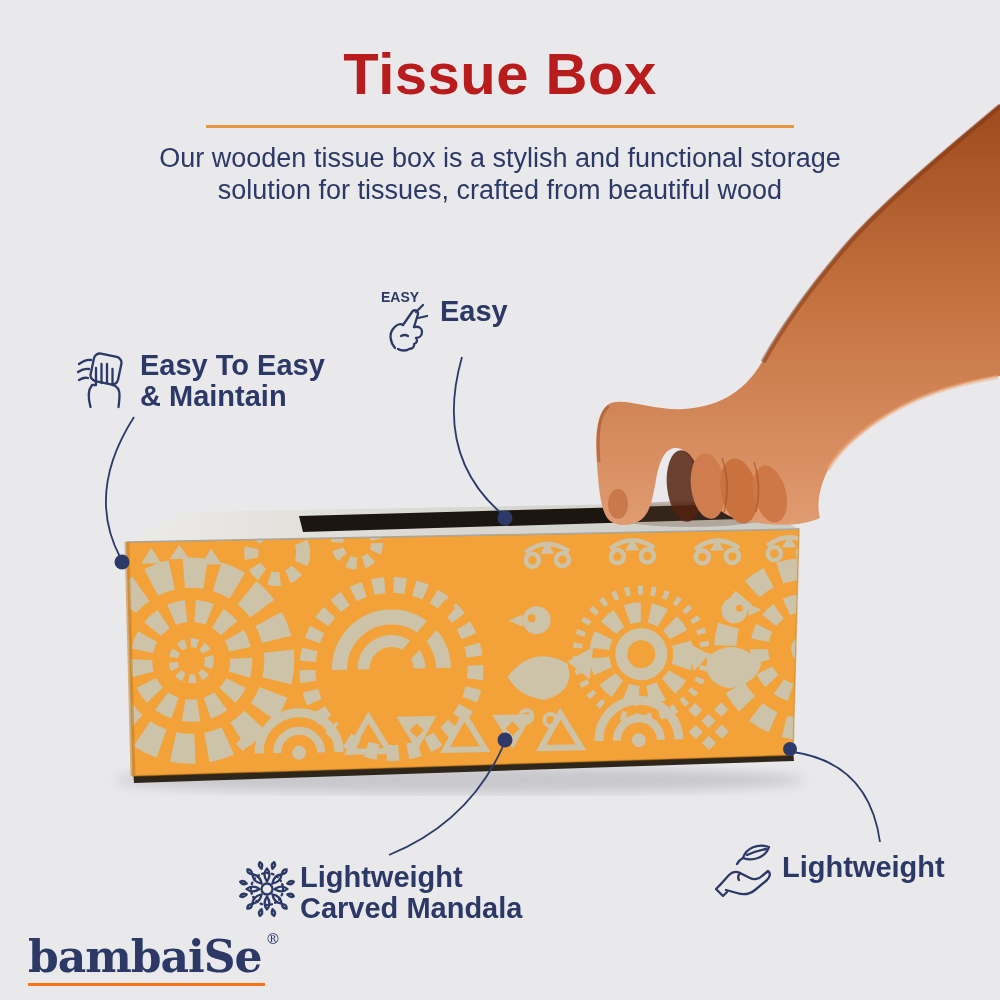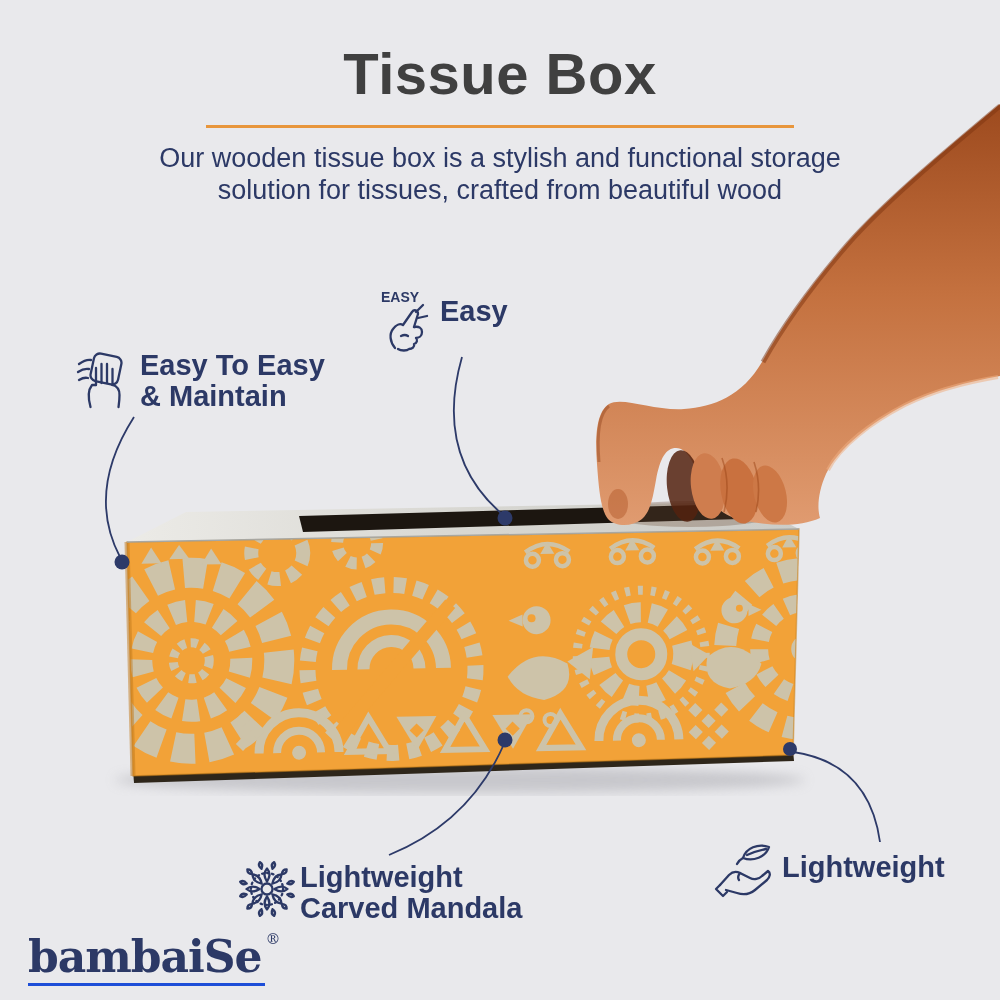--- a/index.html
+++ b/index.html
@@ -1,33 +1,33 @@
 <!DOCTYPE html>
 <html><head>
 <meta charset="utf-8">
 <style>
   html,body{margin:0;padding:0;background:#e9e9ec;}
   .canvas{position:relative;width:1000px;height:1000px;background:#e9e9ec;overflow:hidden;
           font-family:"Liberation Sans",sans-serif;color:#2c3966;}
   .scene{position:absolute;left:0;top:0;width:1000px;height:1000px;}
   .page-title{position:absolute;left:0;top:40px;width:1000px;text-align:center;
-              font-size:58px;font-weight:700;letter-spacing:.5px;color:#404040;}
+              font-size:58px;font-weight:700;letter-spacing:.5px;color:#b91c1c;}
   .title-underline{position:absolute;left:206px;top:125px;width:588px;height:3px;background:#e8963c;}
   .subtitle{position:absolute;left:0;top:142px;width:1000px;text-align:center;
             font-size:27px;line-height:32px;font-weight:400;color:#2c3966;}
   .feature{position:absolute;}
   .flabel{font-size:29px;line-height:31px;font-weight:700;color:#2c3966;white-space:nowrap;}
   .ficon svg{display:block;}
   .ficon path,.ficon rect,.ficon circle{stroke:#2c3966;stroke-width:2.3;fill:none;
             stroke-linecap:round;stroke-linejoin:round;}
   .ficon text{fill:#2c3966;stroke:none;font-family:"Liberation Sans",sans-serif;font-weight:600;}
   .brand{position:absolute;left:28px;top:930px;}
   .brand .word{display:inline-block;font-family:"DejaVu Serif",serif;font-weight:700;
                font-size:44px;letter-spacing:-1px;color:#2c3966;
-               border-bottom:3px solid #1d4ed8;padding:0 3px 2px 0;line-height:1.1;}
+               border-bottom:3px solid #f97316;padding:0 3px 2px 0;line-height:1.1;}
   .brand sup{font-size:15px;font-family:"DejaVu Serif",serif;vertical-align:28px;margin-left:1px;}
 </style>
 </head>
 <body>
 
 <div class="canvas">
 
   <svg class="scene" width="1000" height="1000" viewBox="0 0 1000 1000">
     <defs>
       <linearGradient id="topg" x1="0" y1="0" x2="1" y2="0">

